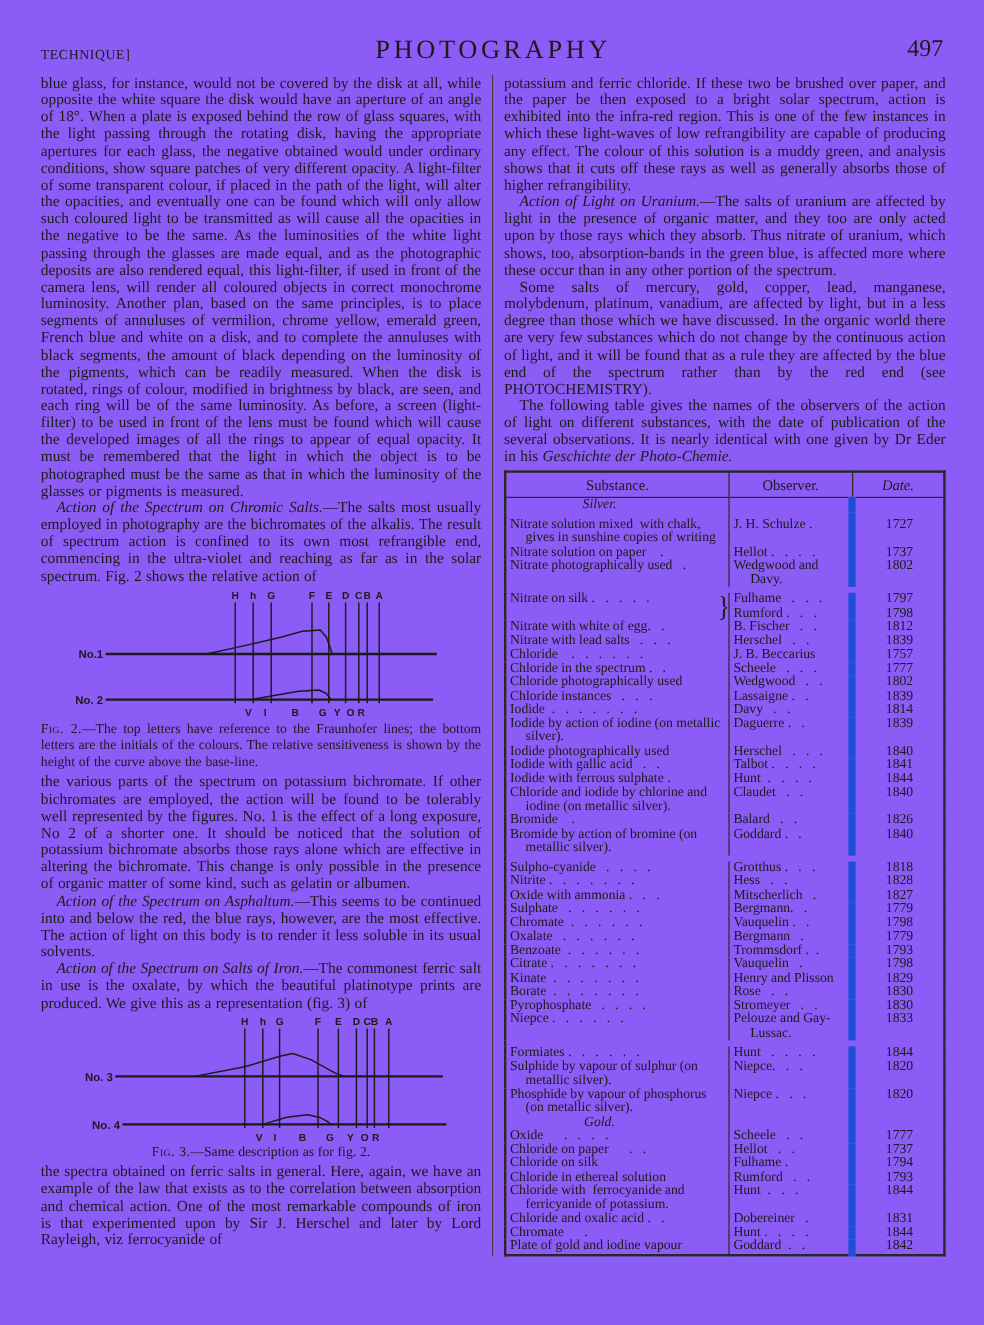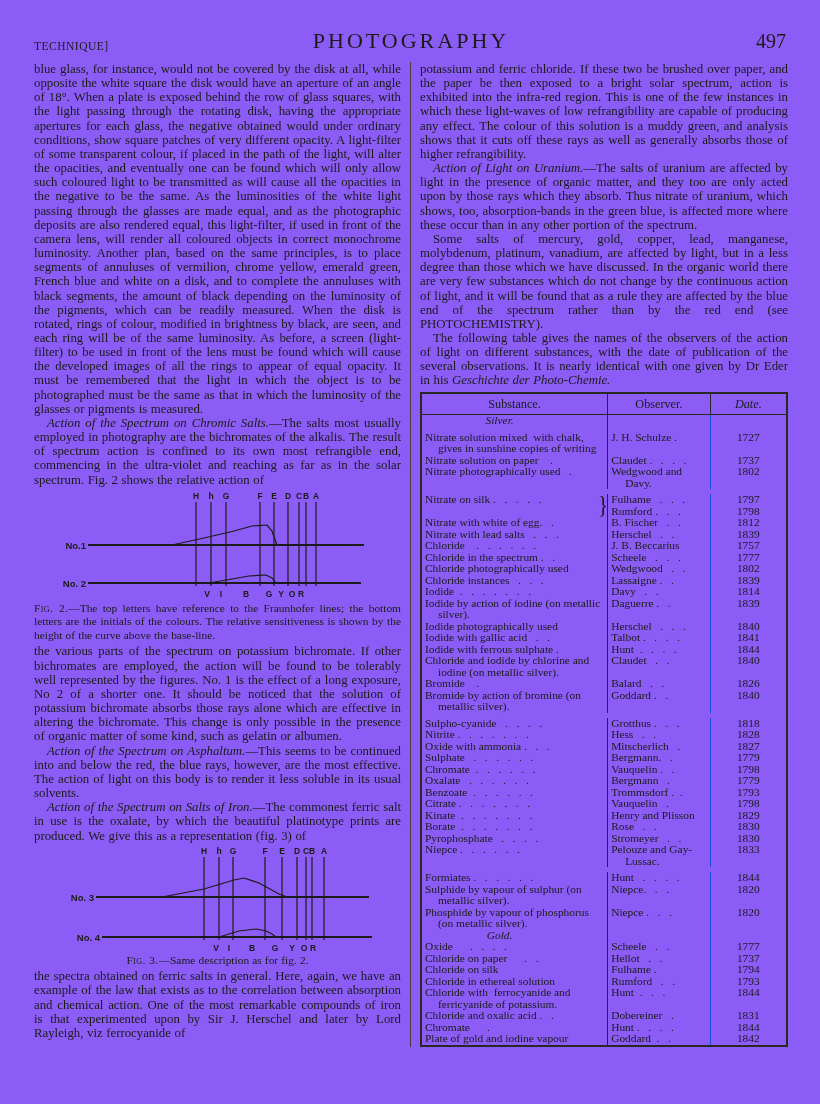--- a/index.html
+++ b/index.html
@@ -58,21 +58,21 @@
   table.obs col.c-sub{width:51%;}
   table.obs col.c-obs{width:28%;}
   table.obs col.c-date{width:21%;}
   table.obs td{
     vertical-align:top;padding:0 3px;
   }
   td.sub{white-space:pre-wrap;}
   td.sub .hang{padding-left:13px;text-indent:-13px;}
   td.obs-c{white-space:pre-wrap;border-left:1px solid #2a2824;}
   td.obs-c .hang{padding-left:14px;text-indent:-14px;}
-  td.date-c{border-left:1px solid #1d4ed8;text-align:center;}
+  td.date-c{border-left:6px solid #1d4ed8;text-align:center;}
   tr.first-body td{padding-top:5px;}
   tr.gap td{height:5px;padding:0;}
   td .sec{font-style:italic;text-align:center;display:block;padding-right:30px;}
   .brace{
     position:absolute;right:-1px;top:1px;
     font-size:21px;line-height:20px;
     transform:scaleY(1.15);
     font-weight:400;
   }
   svg text{font-family:"Liberation Sans","DejaVu Sans",sans-serif;}
@@ -208,21 +208,21 @@
             </tr>
             <tr class="first-body">
               <td class="sub"><div class="hang">Nitrate solution mixed  with chalk, gives in sunshine copies of writing</div></td>
               <td class="obs-c"><div class="hang">J. H. Schulze .</div></td>
               <td class="date-c">
                 <div>1727</div>
               </td>
             </tr>
             <tr>
               <td class="sub"><div class="hang">Nitrate solution on paper    .</div></td>
-              <td class="obs-c"><div class="hang">Claudet .   .   .   .</div></td>
+              <td class="obs-c"><div class="hang">Hellot .   .   .   .</div></td>
               <td class="date-c">
                 <div>1737</div>
               </td>
             </tr>
             <tr>
               <td class="sub"><div class="hang">Nitrate photographically used   .</div></td>
               <td class="obs-c"><div class="hang">Wedgwood and Davy.</div></td>
               <td class="date-c">
                 <div>1802</div>
               </td>

